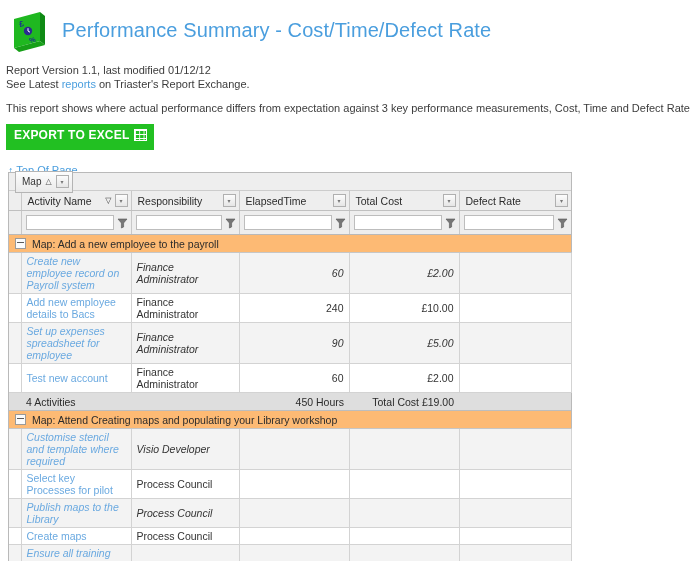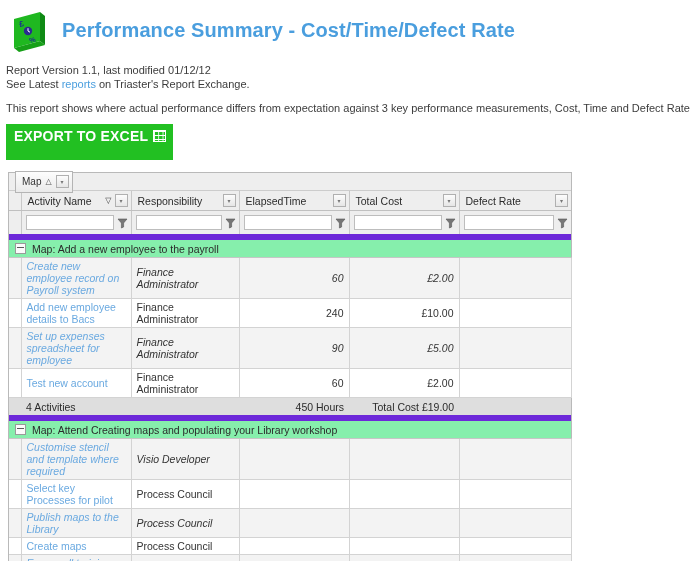--- a/index.html
+++ b/index.html
@@ -27,21 +27,21 @@
   }
   .brand-icon {
     width: 46px;
     height: 46px;
     flex: 0 0 46px;
     position: relative;
   }
   .page-title {
     font-size: 20px;
     color: #4a9ede;
-    font-weight: bold;
+    font-weight: normal;
     margin-left: 10px;
     white-space: nowrap;
     letter-spacing: 0.1px;
   }
 
   
   .meta-block {
     padding: 11px 0 0 6px;
     line-height: 14px;
     font-size: 11px;
@@ -60,23 +60,23 @@
   }
 
   
   .export-wrap { padding: 10px 0 0 6px; }
   .export-btn {
     display: inline-flex;
     align-items: center;
     gap: 5px;
     background: #22c022;
     color: #ffffff;
-    font-size: 14px;
+    font-size: 12px;
     font-weight: bold;
-    padding: 4px 7px 16px 8px;
+    padding: 4px 7px 8px 8px;
     border: none;
     cursor: pointer;
     letter-spacing: 0.2px;
     font-family: "Liberation Sans", sans-serif;
   }
   .excel-glyph {
     width: 13px;
     height: 12px;
     display: inline-block;
     background:
@@ -218,23 +218,23 @@
   .funnel {
     width: 11px;
     height: 12px;
     flex: 0 0 11px;
     display: inline-flex;
     align-items: center;
     justify-content: center;
   }
 
   tr.group-row td {
-    background: #86efac;
+    background: #fdba74;
     border-bottom: 1px solid #c6c6c6;
-    border-top: 6px solid #6d28d9;
+    border-top: 1px solid #6d28d9;
     height: 17px;
     padding: 0 0 0 6px;
     font-size: 10.5px;
     color: #2b2b2b;
     white-space: nowrap;
   }
   .grp-inner { display: flex; align-items: center; gap: 6px; }
   .collapse-box {
     width: 9px;
     height: 9px;

